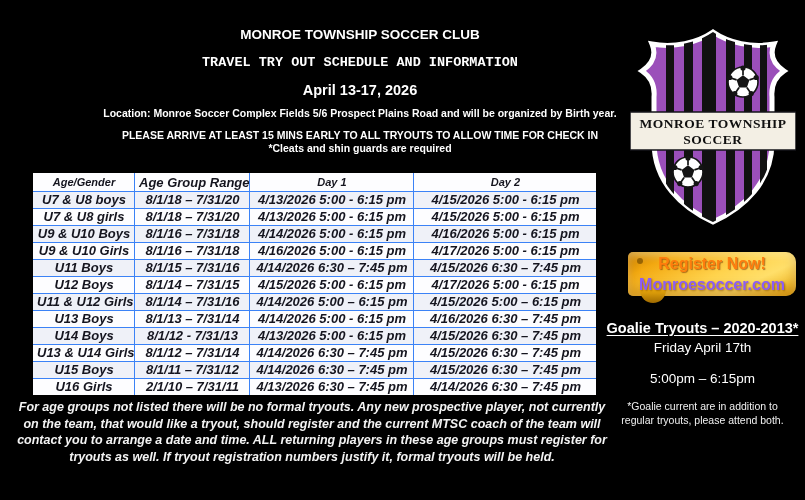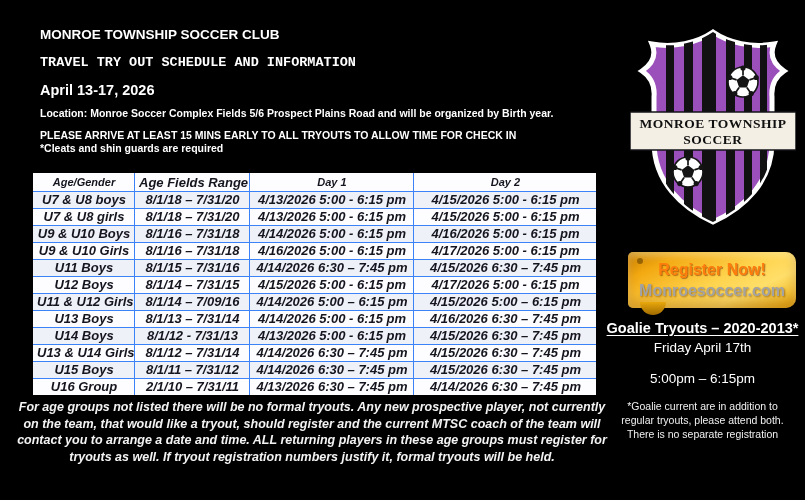--- a/index.html
+++ b/index.html
@@ -1,21 +1,21 @@
 <!DOCTYPE html>
 <html><head>
 <meta charset="utf-8">
 <style>
   html,body{margin:0;padding:0;background:#000;}
   .stage{
     position:relative;width:805px;height:500px;background:#000;overflow:hidden;
     font-family:"Liberation Sans",sans-serif;color:#fff;
   }
   
-  .hline{position:absolute;left:40px;width:640px;font-weight:bold;white-space:nowrap;}
+  .hline{position:absolute;left:40px;width:640px;text-align:center;font-weight:bold;white-space:nowrap;}
   .h1{top:27px;font-size:13.5px;}
   .h2{top:55px;font-size:13.5px;font-family:Liberation Mono, monospace;}
   .h3{top:82px;font-size:14.5px;}
   .h4{top:107px;font-size:10.5px;}
   .h5{top:129px;font-size:10.5px;}
   .h6{top:142px;font-size:10.5px;}
   
   table.schedule{
     position:absolute;left:30px;top:170px;width:566px;
     border-collapse:collapse;table-layout:fixed;background:#fff;
@@ -31,34 +31,34 @@
   .schedule tbody tr:nth-child(odd){background:#eff1f8;}
   .schedule tbody tr:nth-child(even){background:#fdfdff;}
   
   .footer-note{
     position:absolute;left:12px;top:399px;width:600px;text-align:center;
     font-style:italic;font-weight:700;font-size:12.5px;line-height:16.5px;color:#f3f3f3;
   }
   
   .logo{position:absolute;left:630px;top:24px;width:166px;height:208px;}
   
-  .register-banner{position:absolute;left:628px;top:252px;width:168px;height:56px;cursor:pointer;}
+  .register-banner{position:absolute;left:628px;top:252px;width:168px;height:44px;cursor:pointer;}
   .rb-body{
     position:absolute;inset:0;border-radius:5px 10px 10px 5px;
     background:linear-gradient(155deg,#c87d00 0%,#f3a911 20%,#ffd34d 52%,#ffdf6a 72%,#e9a90c 100%);
     box-shadow:inset 0 -7px 12px rgba(150,85,0,.38), inset 0 4px 7px rgba(255,250,200,.45);
   }
   .rb-rivet{position:absolute;left:9px;top:6px;width:6px;height:6px;border-radius:50%;
     background:#7d5200;opacity:.75;}
   .rb-curl{position:absolute;left:12px;bottom:-7px;width:26px;height:13px;
     border-radius:0 0 13px 13px;background:linear-gradient(#e9a80c,#9f6a00);}
   .rb-text{position:absolute;inset:0;display:flex;flex-direction:column;justify-content:center;
     align-items:center;gap:1px;font-weight:bold;font-size:16px;line-height:20px;}
   .rb-line1{color:#ff7d0d;text-shadow:1px 1px 1px rgba(110,40,0,.55);}
-  .rb-line2{color:#a3a3a3;text-shadow:1px 1px 2px rgba(120,70,0,.6);}
+  .rb-line2{color:#8b5cf6;text-shadow:1px 1px 2px rgba(120,70,0,.6);}
   
   .goalie{position:absolute;left:600px;top:320px;width:205px;text-align:center;color:#fff;}
   .goalie-heading{font-size:14.5px;font-weight:bold;text-decoration:underline;
     text-underline-offset:2px;white-space:nowrap;}
   .goalie-day{margin-top:4px;font-size:13.5px;}
   .goalie-time{margin-top:16px;font-size:13.5px;}
   .goalie-note{margin-top:13px;font-size:10.5px;line-height:14px;color:#f0f0f0;}
 </style>
 </head>
 <body>
@@ -75,21 +75,21 @@
   <table class="schedule">
     <colgroup>
       <col style="width:103px">
         <col style="width:115px">
         <col style="width:164px">
         <col style="width:184px">
     </colgroup>
     <thead>
       <tr>
         <th>Age/Gender</th>
-        <th class="col-range">Age Fields Range</th>
+        <th class="col-range">Age Group Range</th>
         <th>Day 1</th>
         <th>Day 2</th>
       </tr>
     </thead>
     <tbody>
         <tr>
           <td>U7 &amp; U8 boys</td>
           <td>8/1/18 – 7/31/20</td>
           <td>4/13/2026 5:00 - 6:15 pm</td>
           <td>4/15/2026 5:00 - 6:15 pm</td>
@@ -119,21 +119,21 @@
           <td>4/15/2026 6:30 – 7:45 pm</td>
         </tr>
         <tr>
           <td>U12 Boys</td>
           <td>8/1/14 – 7/31/15</td>
           <td>4/15/2026 5:00 - 6:15 pm</td>
           <td>4/17/2026 5:00 - 6:15 pm</td>
         </tr>
         <tr>
           <td>U11 &amp; U12 Girls</td>
-          <td>8/1/14 – 7/09/16</td>
+          <td>8/1/14 – 7/31/16</td>
           <td>4/14/2026 5:00 – 6:15 pm</td>
           <td>4/15/2026 5:00 – 6:15 pm</td>
         </tr>
         <tr>
           <td>U13 Boys</td>
           <td>8/1/13 – 7/31/14</td>
           <td>4/14/2026 5:00 - 6:15 pm</td>
           <td>4/16/2026 6:30 – 7:45 pm</td>
         </tr>
         <tr>
@@ -148,21 +148,21 @@
           <td>4/14/2026 6:30 – 7:45 pm</td>
           <td>4/15/2026 6:30 – 7:45 pm</td>
         </tr>
         <tr>
           <td>U15 Boys</td>
           <td>8/1/11 – 7/31/12</td>
           <td>4/14/2026 6:30 – 7:45 pm</td>
           <td>4/15/2026 6:30 – 7:45 pm</td>
         </tr>
         <tr>
-          <td>U16 Group</td>
+          <td>U16 Girls</td>
           <td>2/1/10 – 7/31/11</td>
           <td>4/13/2026 6:30 – 7:45 pm</td>
           <td>4/14/2026 6:30 – 7:45 pm</td>
         </tr>
       </tbody>
   </table>
 
   <div class="footer-note">For age groups not listed there will be no formal tryouts.  Any new prospective player, not currently on the team, that would like a tryout, should register and the current MTSC coach of the team will contact you to arrange a date and time.  ALL returning players in these age groups must register for tryouts as well. If tryout registration numbers justify it, formal tryouts will be held.</div>
 
   <svg class="logo" viewBox="0 0 166 208">
@@ -215,17 +215,16 @@
     </div>
   </div>
 
   <div class="goalie">
     <div class="goalie-heading">Goalie Tryouts – 2020-2013*</div>
     <div class="goalie-day">Friday April 17th</div>
     <div class="goalie-time">5:00pm – 6:15pm</div>
     <div class="goalie-note">
       <div>*Goalie current are in addition to</div>
       <div>regular tryouts, please attend both.</div>
-      <div>There is no separate registration</div>
     </div>
   </div>
 
 </div>
 
 </body></html>

